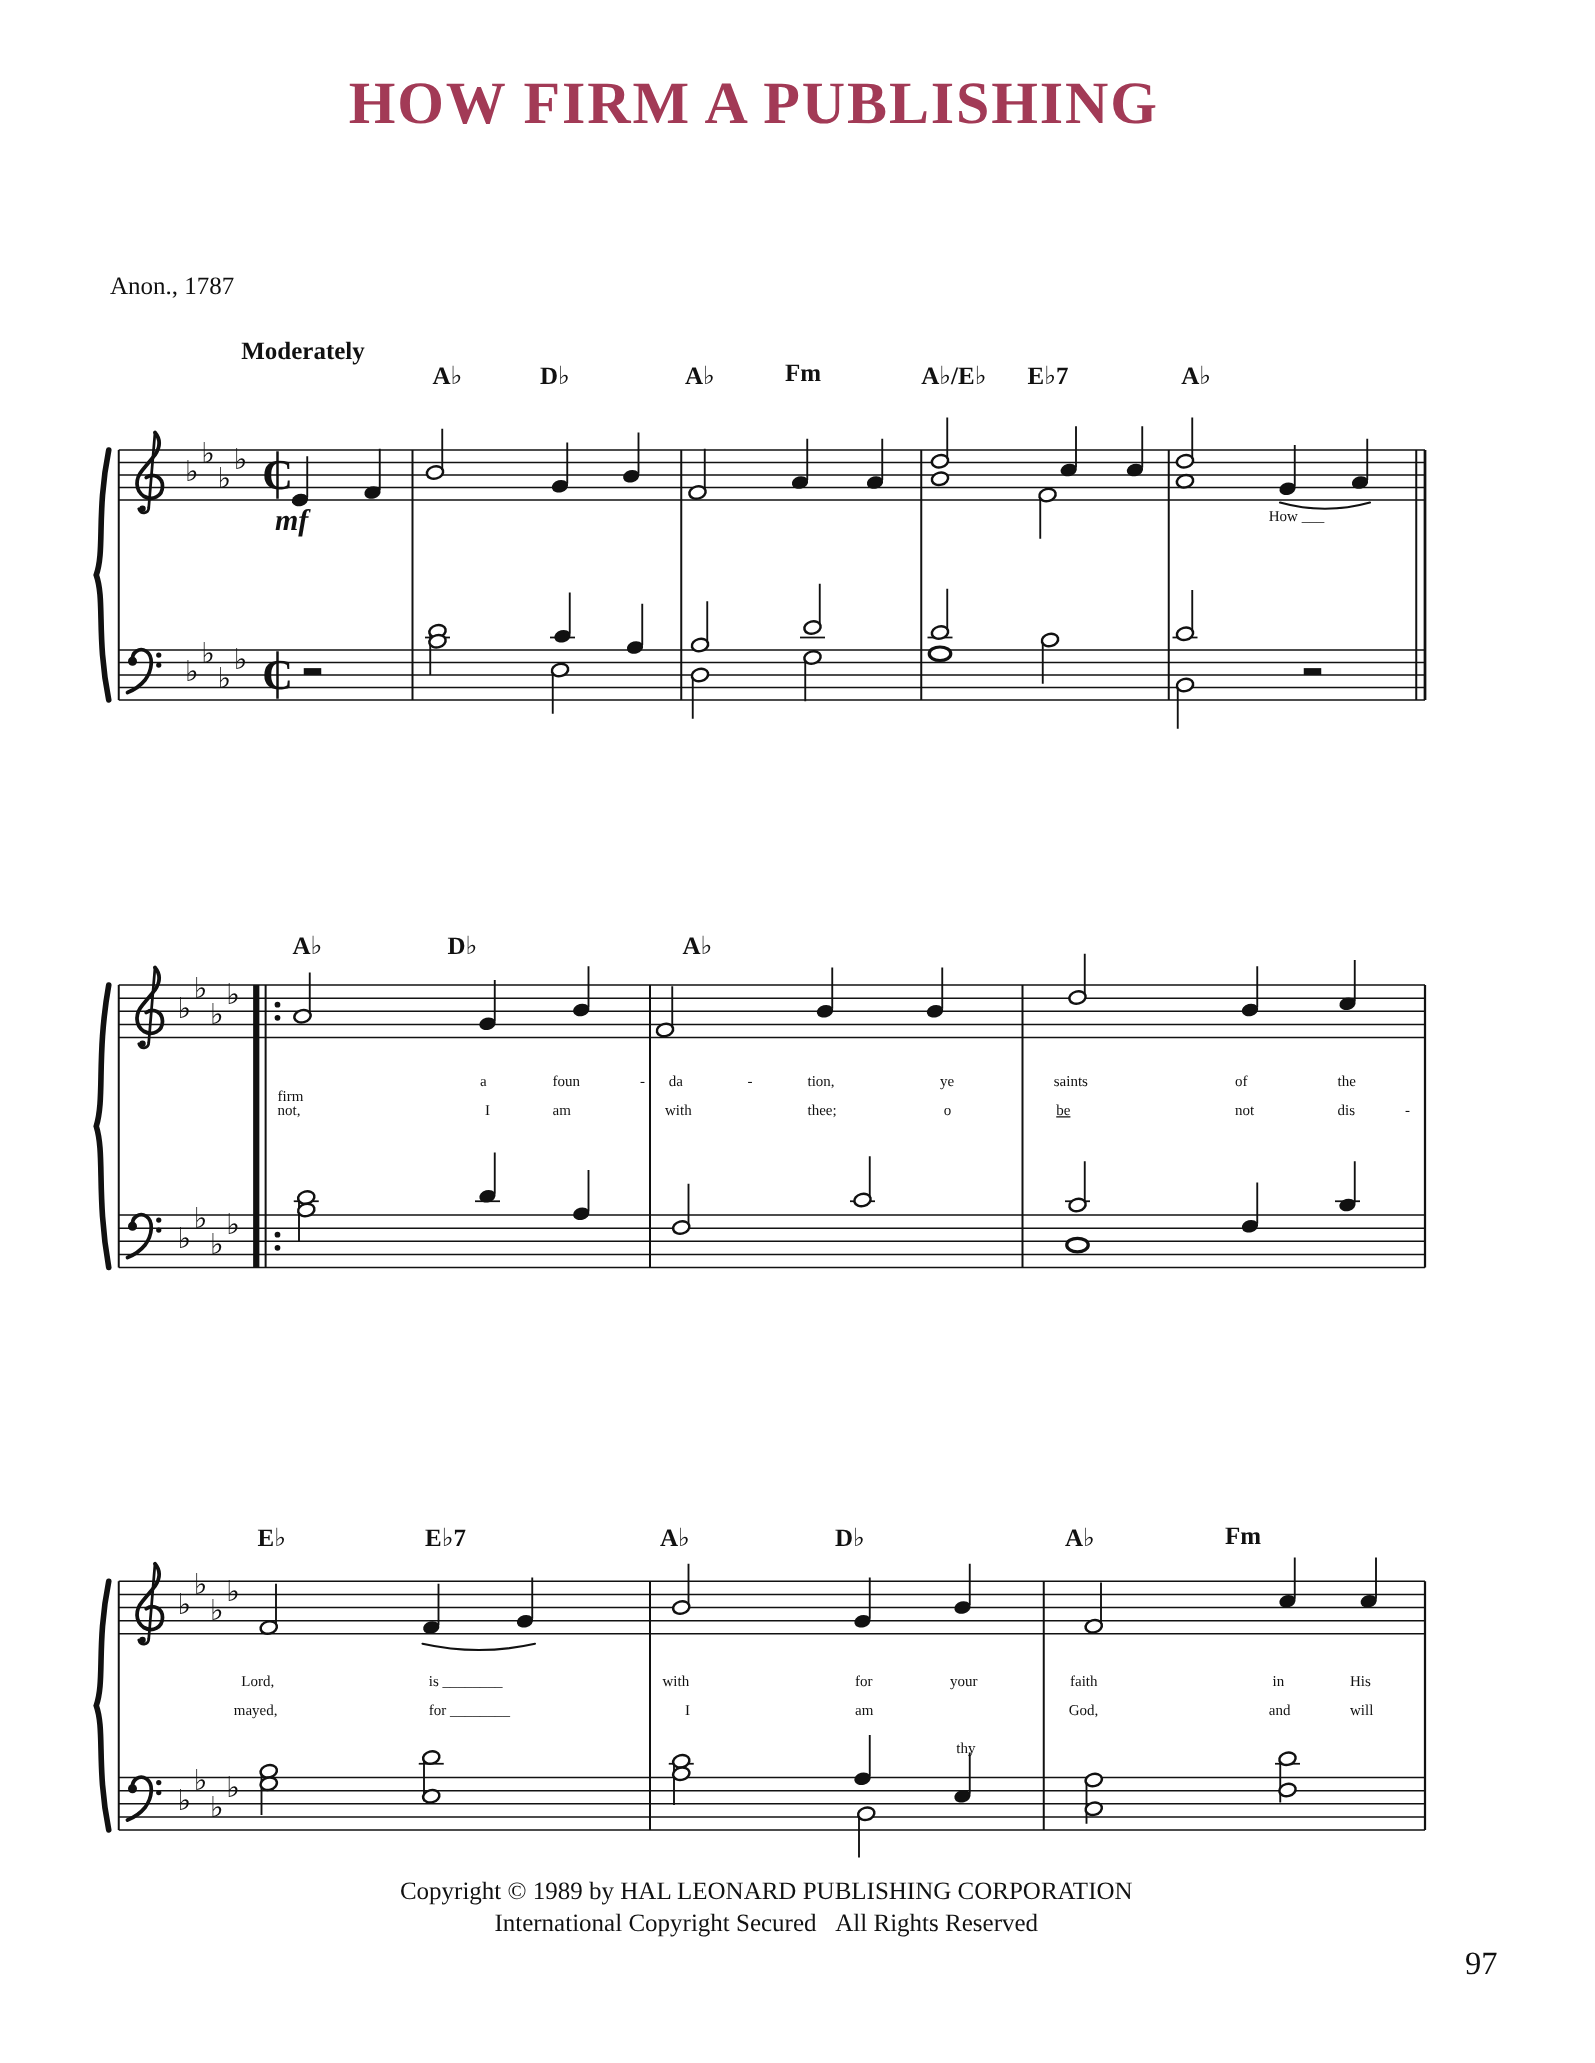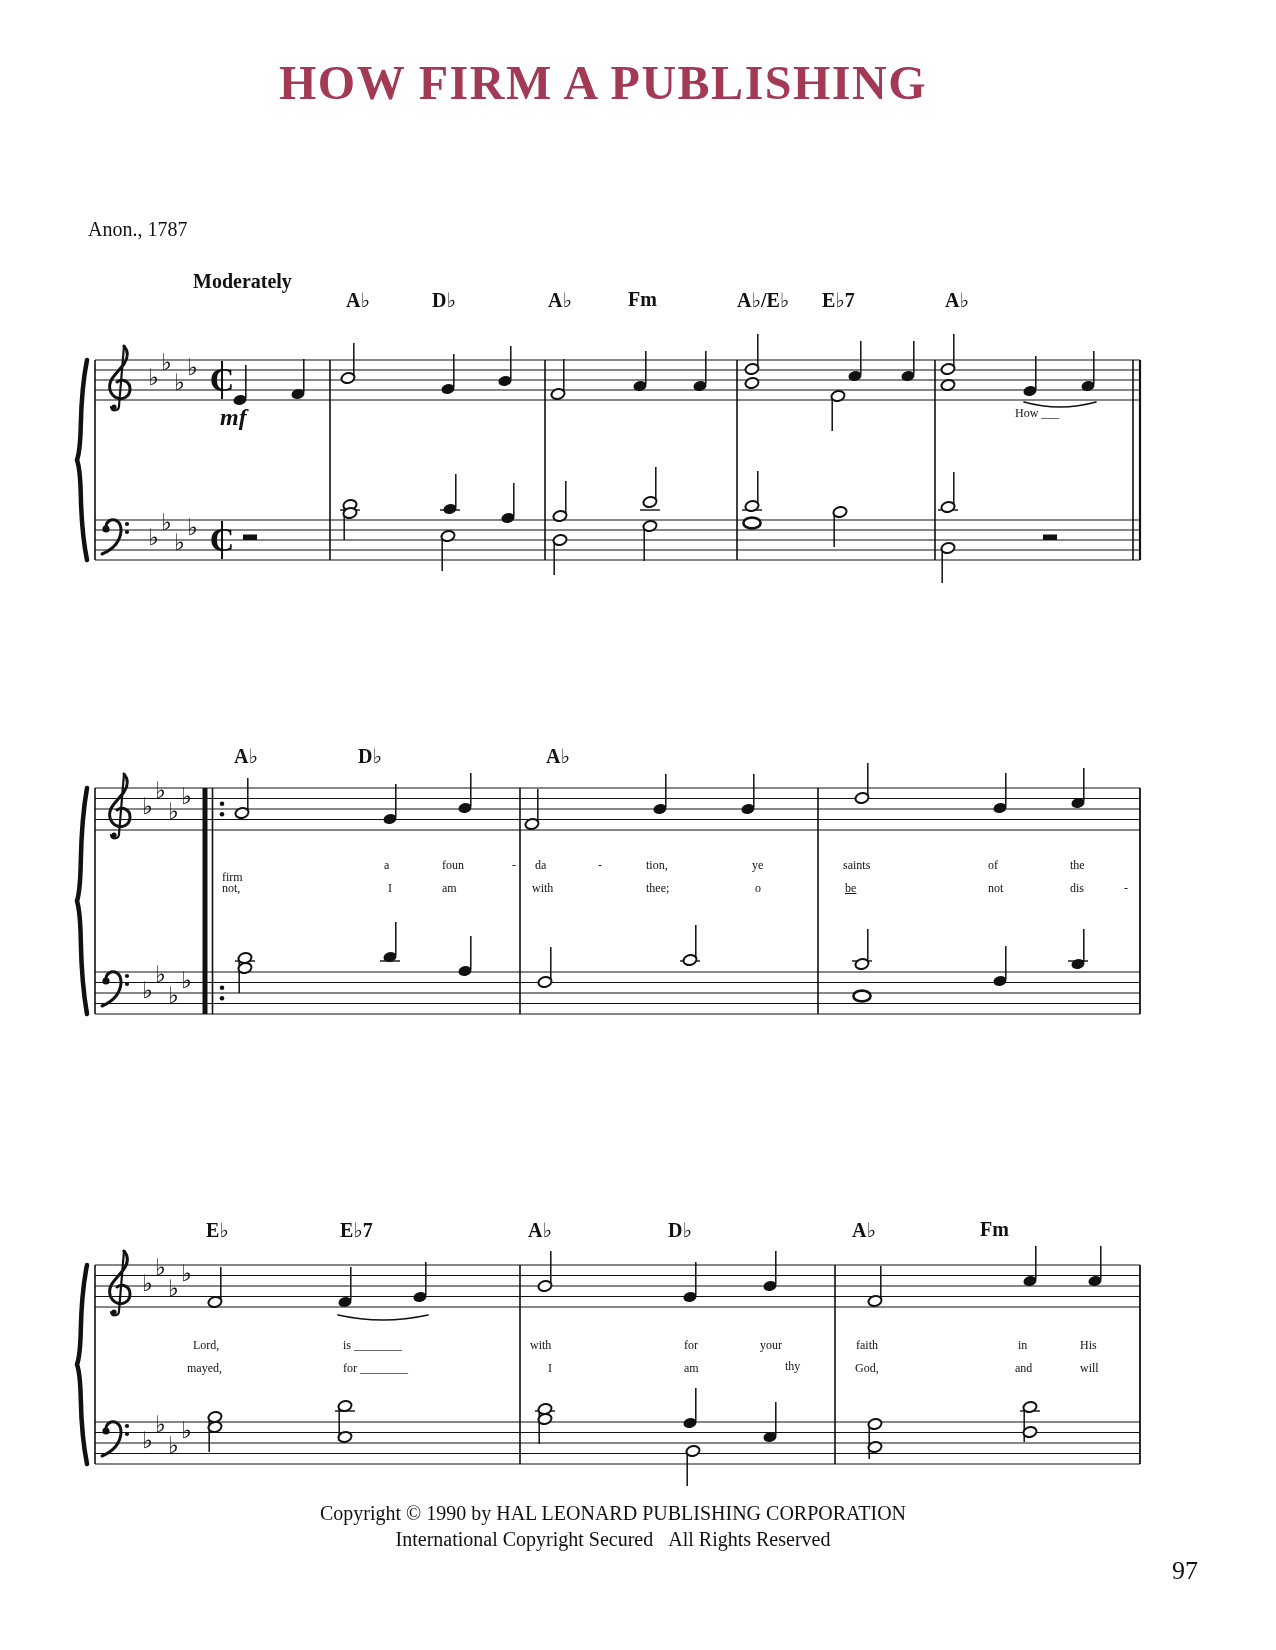--- a/index.html
+++ b/index.html
@@ -354,24 +354,24 @@
       <div class="lyric" style="left: 530px; top: 1338px;">with</div>
       <div class="lyric" style="left: 684px; top: 1338px;">for</div>
       <div class="lyric" style="left: 760px; top: 1338px;">your</div>
       <div class="lyric" style="left: 856px; top: 1338px;">faith</div>
       <div class="lyric" style="left: 1018px; top: 1338px;">in</div>
       <div class="lyric" style="left: 1080px; top: 1338px;">His</div>
       <div class="lyric" style="left: 187px; top: 1361px;">mayed,</div>
       <div class="lyric" style="left: 343px; top: 1361px;">for ________</div>
       <div class="lyric" style="left: 548px; top: 1361px;">I</div>
       <div class="lyric" style="left: 684px; top: 1361px;">am</div>
-      <div class="lyric" style="left: 765px; top: 1359px; margin-left: 20px;">thy</div>
+      <div class="lyric" style="left: 765px; top: 1391px;">thy</div>
       <div class="lyric" style="left: 855px; top: 1361px;">God,</div>
       <div class="lyric" style="left: 1015px; top: 1361px;">and</div>
       <div class="lyric" style="left: 1080px; top: 1361px;">will</div>
     </div>
 
   <div class="abs footer">
-    <div>Copyright © 1990 by HAL LEONARD PUBLISHING CORPORATION</div>
+    <div>Copyright © 1989 by HAL LEONARD PUBLISHING CORPORATION</div>
     <div>International Copyright Secured&nbsp;&nbsp;&nbsp;All Rights Reserved</div>
   </div>
   <div class="abs pagenum">97</div>
 </div>
 
 </body></html>

